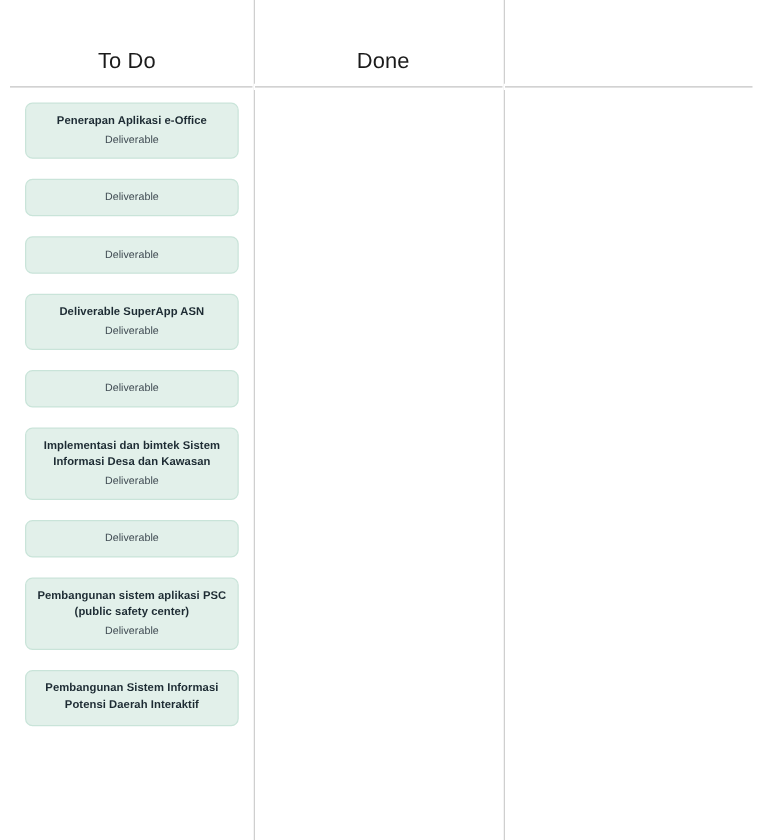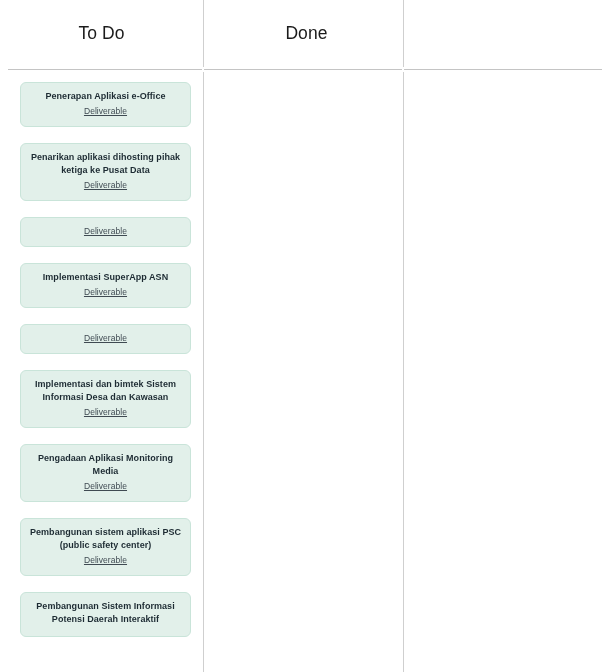--- a/index.html
+++ b/index.html
@@ -33,20 +33,21 @@
     height: 69px;
     display: flex;
   }
   .col-header {
     position: relative;
     height: 69px;
     display: flex;
     align-items: center;
     justify-content: center;
     box-sizing: border-box;
+    margin-top: 15px;
   }
   .col-header-todo  { width: 203px; }
   .col-header-doing { width: 200px; }
   .col-header-done  { width: 207px; }
 
   .col-header-title {
     font-size: 17.5px;
     font-weight: 400;
     color: #1b1b1b;
     letter-spacing: 0.1px;
@@ -131,21 +132,20 @@
     letter-spacing: 0.05px;
     margin: 0 0 2px 0;
   }
   .card-subtitle {
     font-size: 8.5px;
     font-weight: 400;
     color: #3f4a52;
     line-height: 13px;
     letter-spacing: 0.05px;
     margin: 0;
-    text-decoration: underline;
   }
 
   .empty-column { width: 100%; height: 100%; }
 </style>
 </head>
 <body>
 
 <div id="board">
 
   <div class="header-row">
@@ -171,39 +171,37 @@
 
   <div class="columns">
 
     <div class="column-body column-body-todo">
       <ul class="card-list" id="list-todo">
           <li class="card">
       <div class="card-title">Penerapan Aplikasi e-Office</div>
       <div class="card-subtitle">Deliverable</div>
     </li>
           <li class="card">
-      <div class="card-title">Penarikan aplikasi dihosting pihak ketiga ke Pusat Data</div>
-      <div class="card-subtitle">Deliverable</div>
-    </li>
-          <li class="card">
-      <div class="card-subtitle">Deliverable</div>
-    </li>
-          <li class="card">
-      <div class="card-title">Implementasi SuperApp ASN</div>
+      <div class="card-subtitle">Deliverable</div>
+    </li>
+          <li class="card">
+      <div class="card-subtitle">Deliverable</div>
+    </li>
+          <li class="card">
+      <div class="card-title">Deliverable SuperApp ASN</div>
       <div class="card-subtitle">Deliverable</div>
     </li>
           <li class="card">
       <div class="card-subtitle">Deliverable</div>
     </li>
           <li class="card">
       <div class="card-title">Implementasi dan bimtek Sistem Informasi Desa dan Kawasan</div>
       <div class="card-subtitle">Deliverable</div>
     </li>
           <li class="card">
-      <div class="card-title">Pengadaan Aplikasi Monitoring Media</div>
       <div class="card-subtitle">Deliverable</div>
     </li>
           <li class="card">
       <div class="card-title">Pembangunan sistem aplikasi PSC (public safety center)</div>
       <div class="card-subtitle">Deliverable</div>
     </li>
           <li class="card">
       <div class="card-title">Pembangunan Sistem Informasi Potensi Daerah Interaktif</div>
 
     </li>

